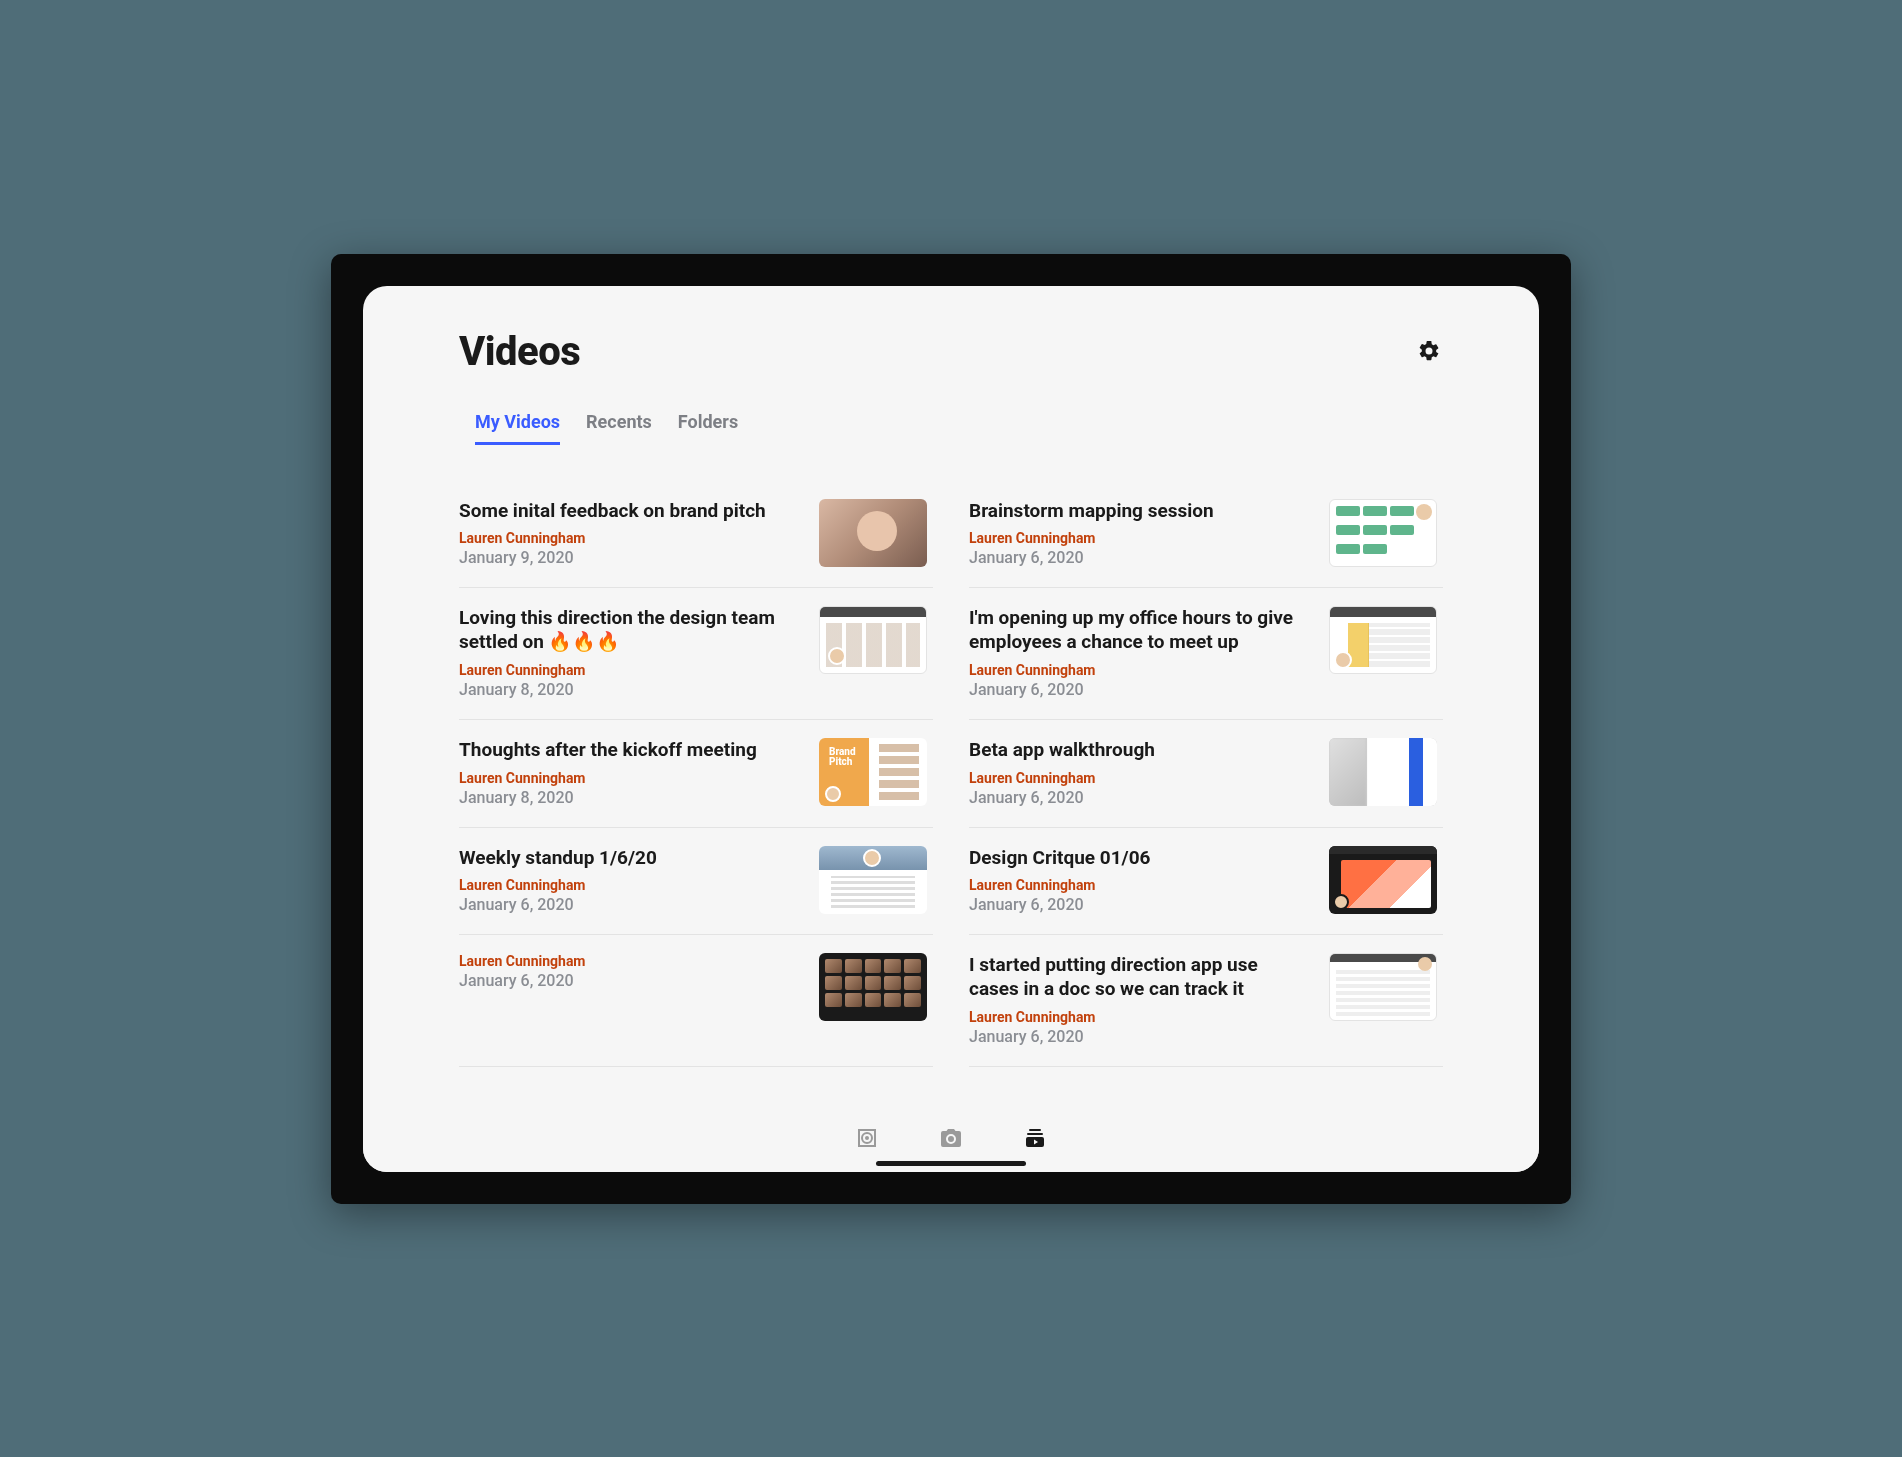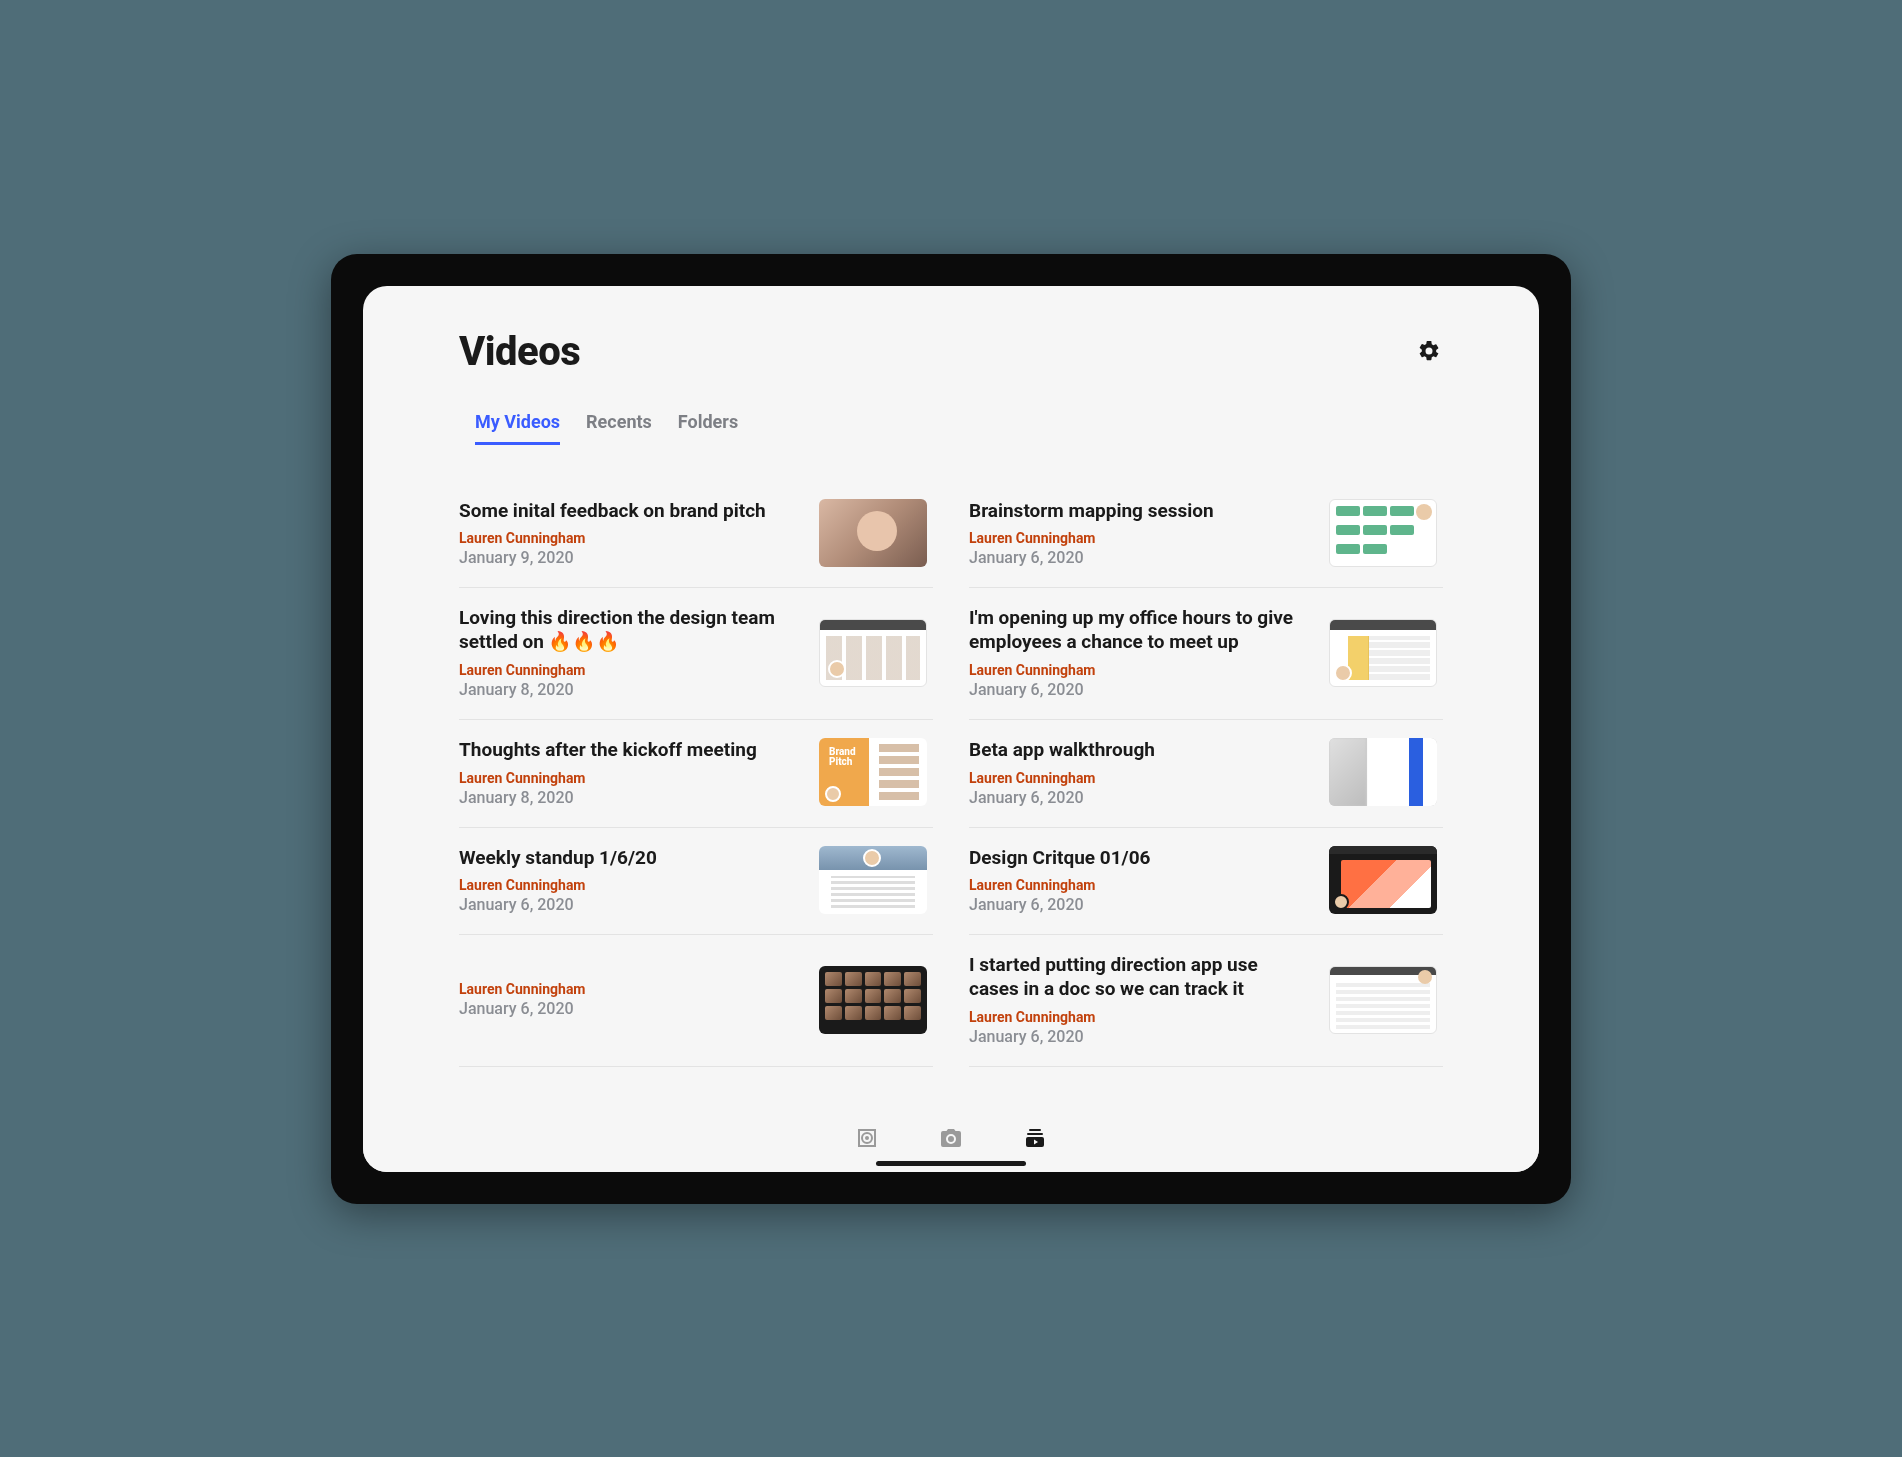--- a/index.html
+++ b/index.html
@@ -11,21 +11,21 @@
     align-items: center;
     justify-content: center;
     min-height: 100vh;
     padding: 20px;
   }
   .device-frame {
     width: 100%;
     max-width: 1240px;
     aspect-ratio: 1240/950;
     background: #0b0b0b;
-    border-radius: 26px;
+    border-radius: 10px;
     padding: 32px;
     box-shadow: 0 10px 40px rgba(0,0,0,0.4);
   }
   .screen {
     width: 100%;
     height: 100%;
     background: #f6f6f6;
     border-radius: 24px;
     overflow: hidden;
     display: flex;
@@ -74,21 +74,21 @@
     border-bottom-color: #3a5cff;
   }
   .video-grid {
     display: grid;
     grid-template-columns: 1fr 1fr;
     column-gap: 36px;
   }
   .video-item {
     padding: 18px 6px 20px 0;
     display: flex;
-    align-items: center;
+    align-items: flex-start;
     gap: 20px;
     border-bottom: 1px solid #e3e3e3;
     cursor: pointer;
   }
   .video-meta { flex: 1; }
   .video-title {
     font-size: 19px;
     font-weight: 700;
     color: #1a1a1a;
     line-height: 1.25;

